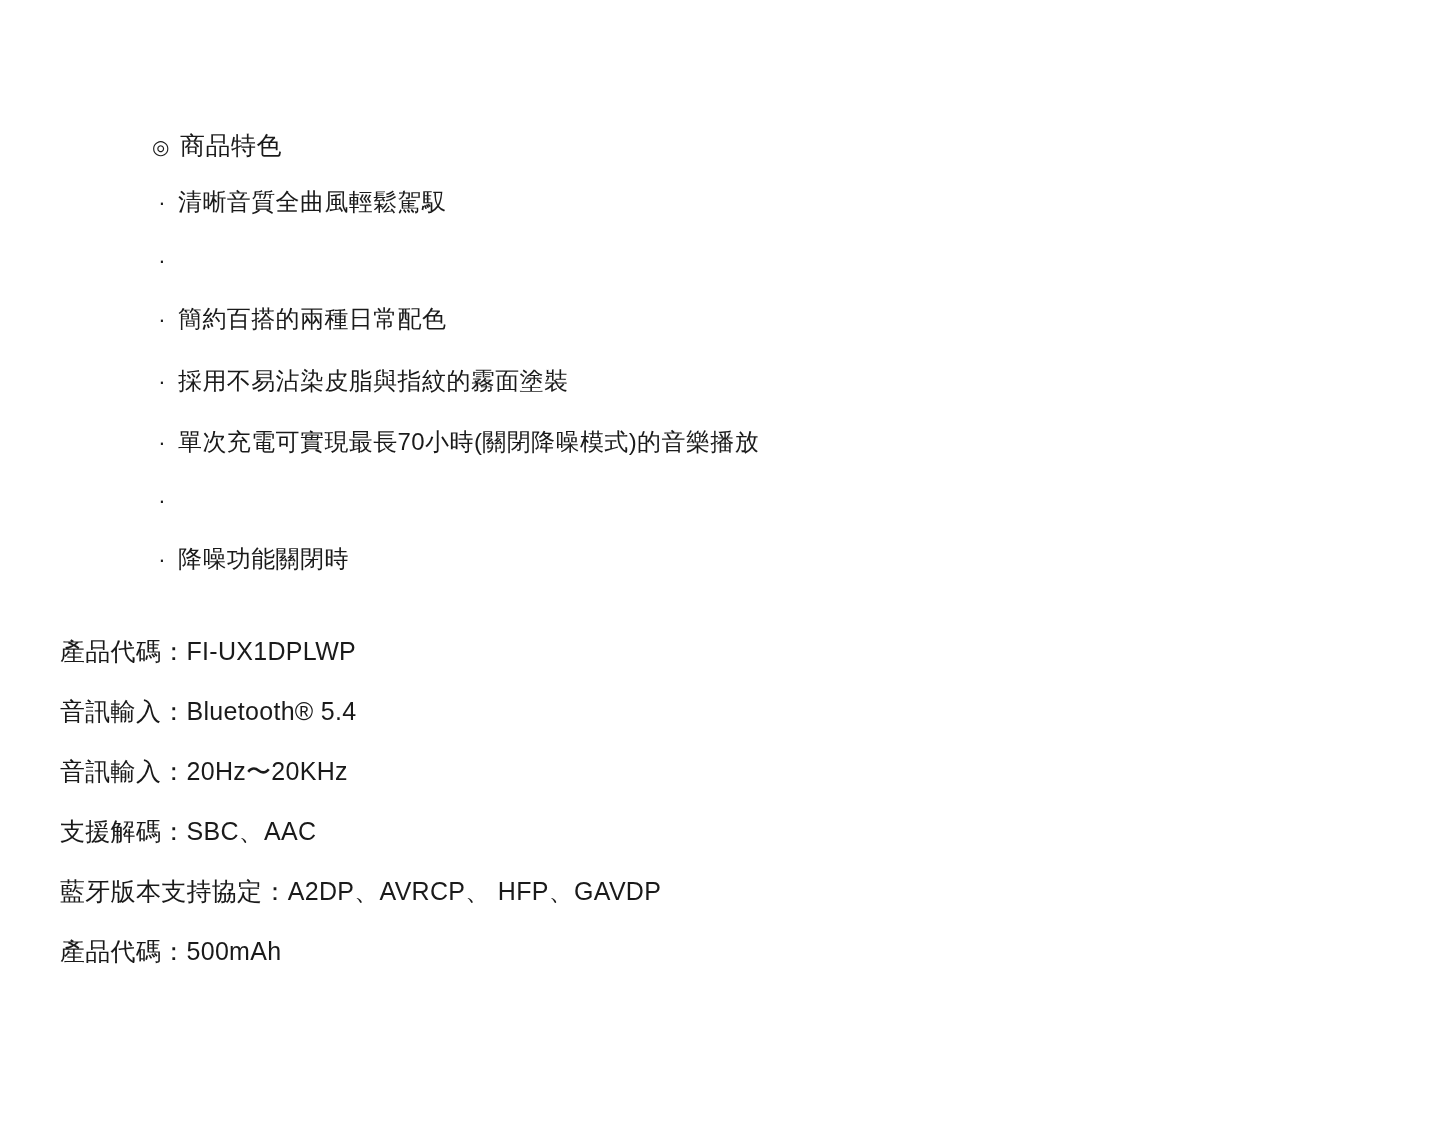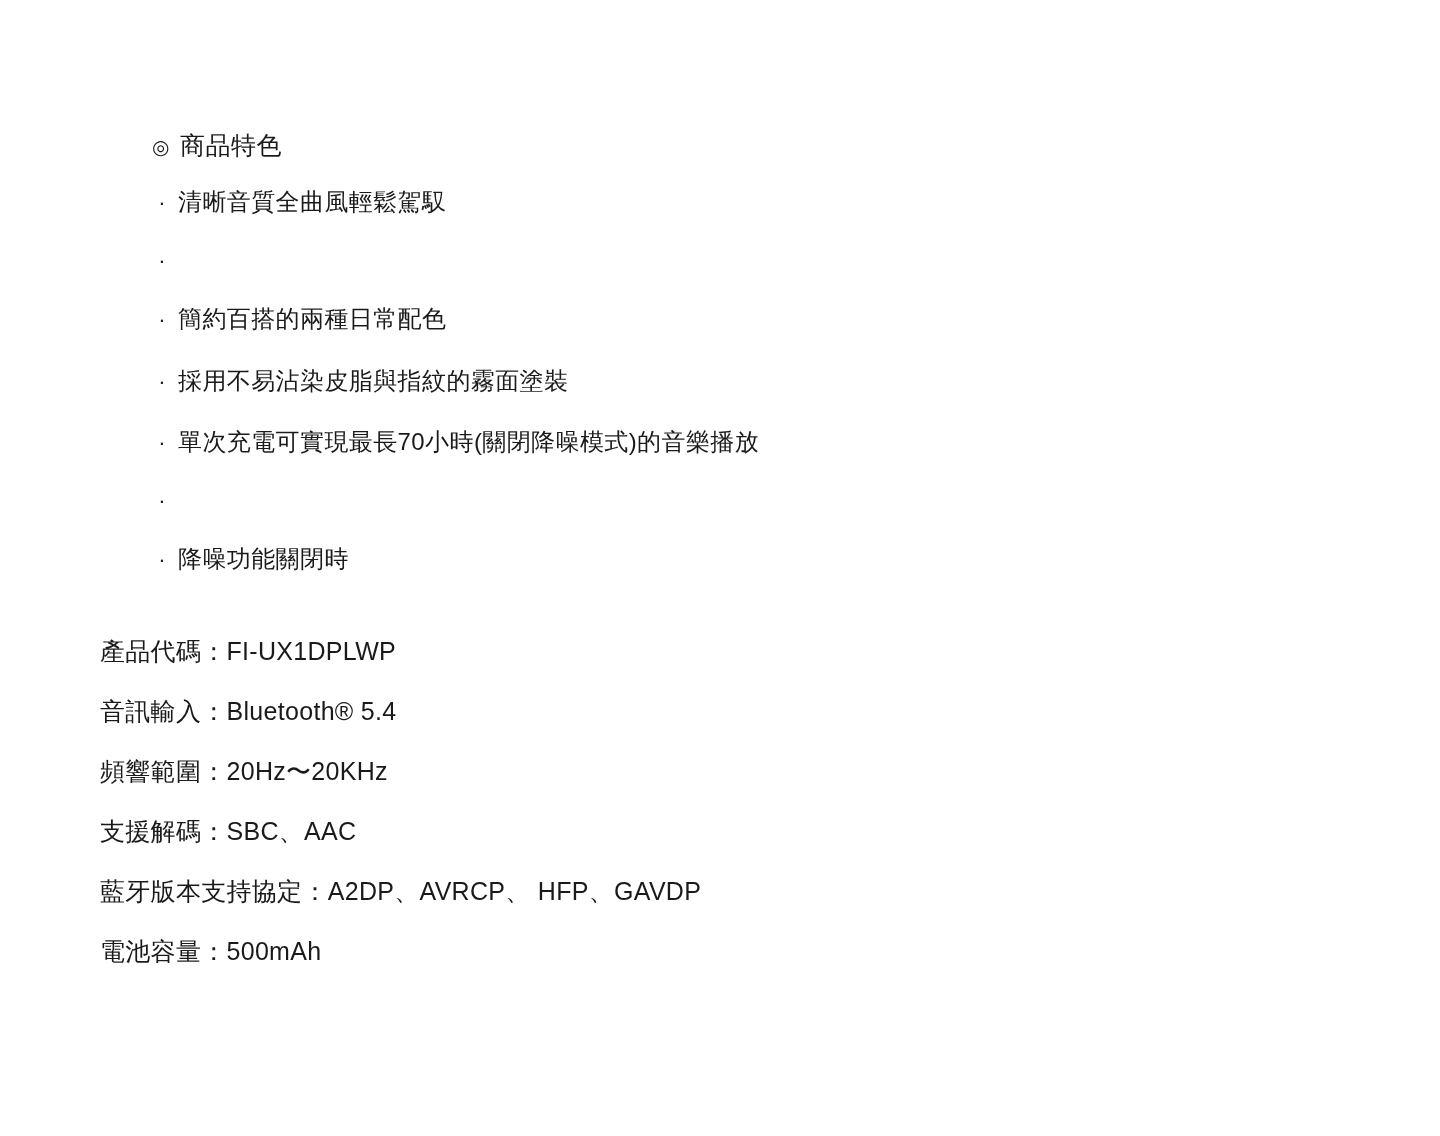--- a/index.html
+++ b/index.html
@@ -54,21 +54,21 @@
     padding-left: 6px;
   }
   .bullet {
     font-size: 22px;
     line-height: 1;
     display: inline-block;
     width: 8px;
     text-align: center;
   }
   .spec-section {
-    padding-left: 100px;
+    padding-left: 60px;
     margin-top: 62px;
   }
   .spec-row {
     font-size: 25px;
     line-height: 1.2;
     letter-spacing: 0.3px;
     margin: 0 0 30px 0;
     white-space: nowrap;
   }
   .spec-row:last-child {
@@ -112,19 +112,19 @@
       <li class="feature-item">
         <span class="bullet">·</span>
         <span>降噪功能關閉時</span>
       </li>
     </ul>
   </section>
 
   <section class="spec-section">
     <p class="spec-row">產品代碼：FI-UX1DPLWP</p>
     <p class="spec-row">音訊輸入：Bluetooth® 5.4</p>
-    <p class="spec-row">頻響範圍：20Hz〜20KHz</p>
+    <p class="spec-row">音訊輸入：20Hz〜20KHz</p>
     <p class="spec-row">支援解碼：SBC、AAC</p>
     <p class="spec-row">藍牙版本支持協定：A2DP、AVRCP、 HFP、GAVDP</p>
-    <p class="spec-row">電池容量：500mAh</p>
+    <p class="spec-row">產品代碼：500mAh</p>
   </section>
 
 </div>
 
 </body></html>

